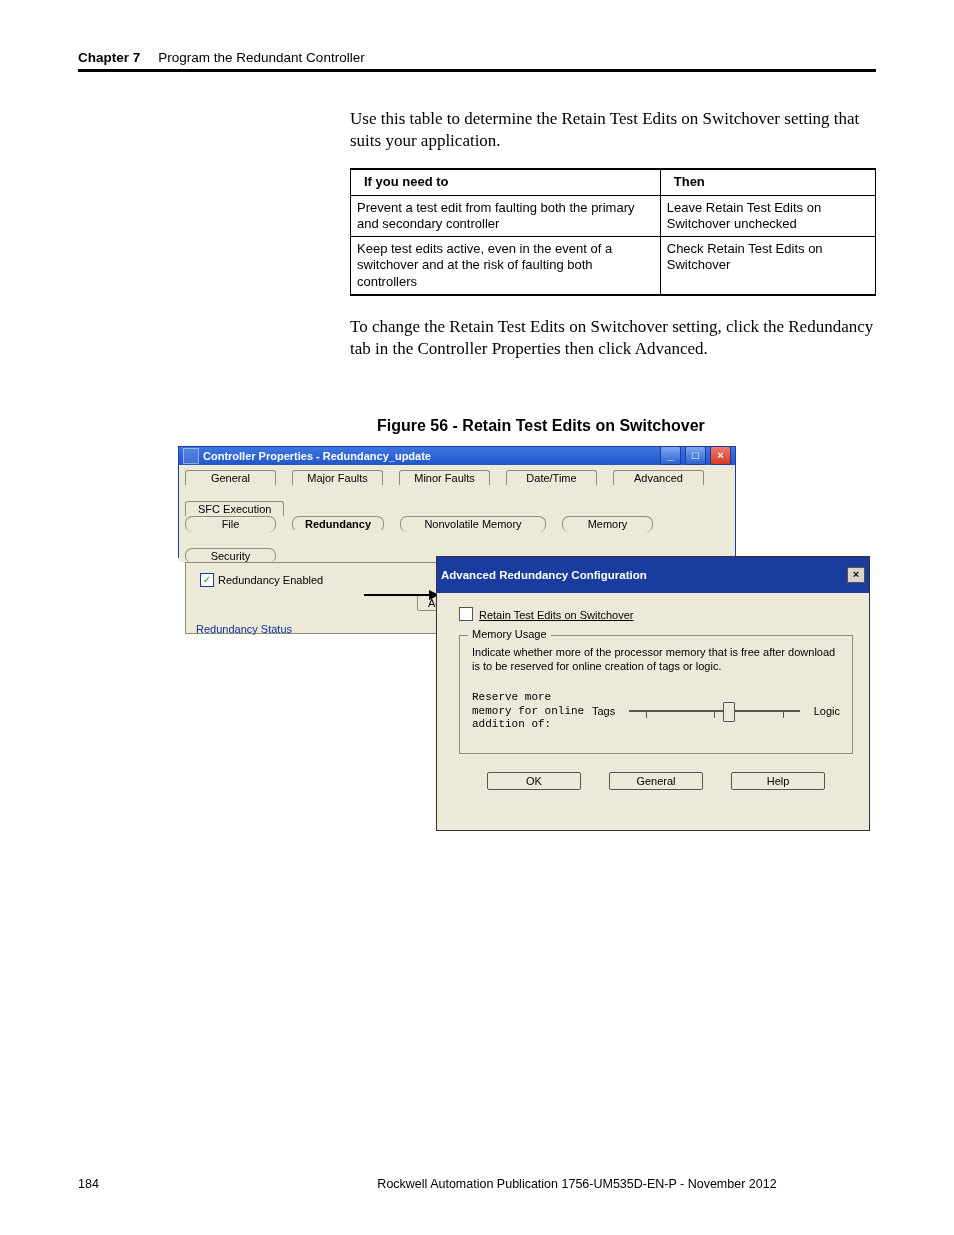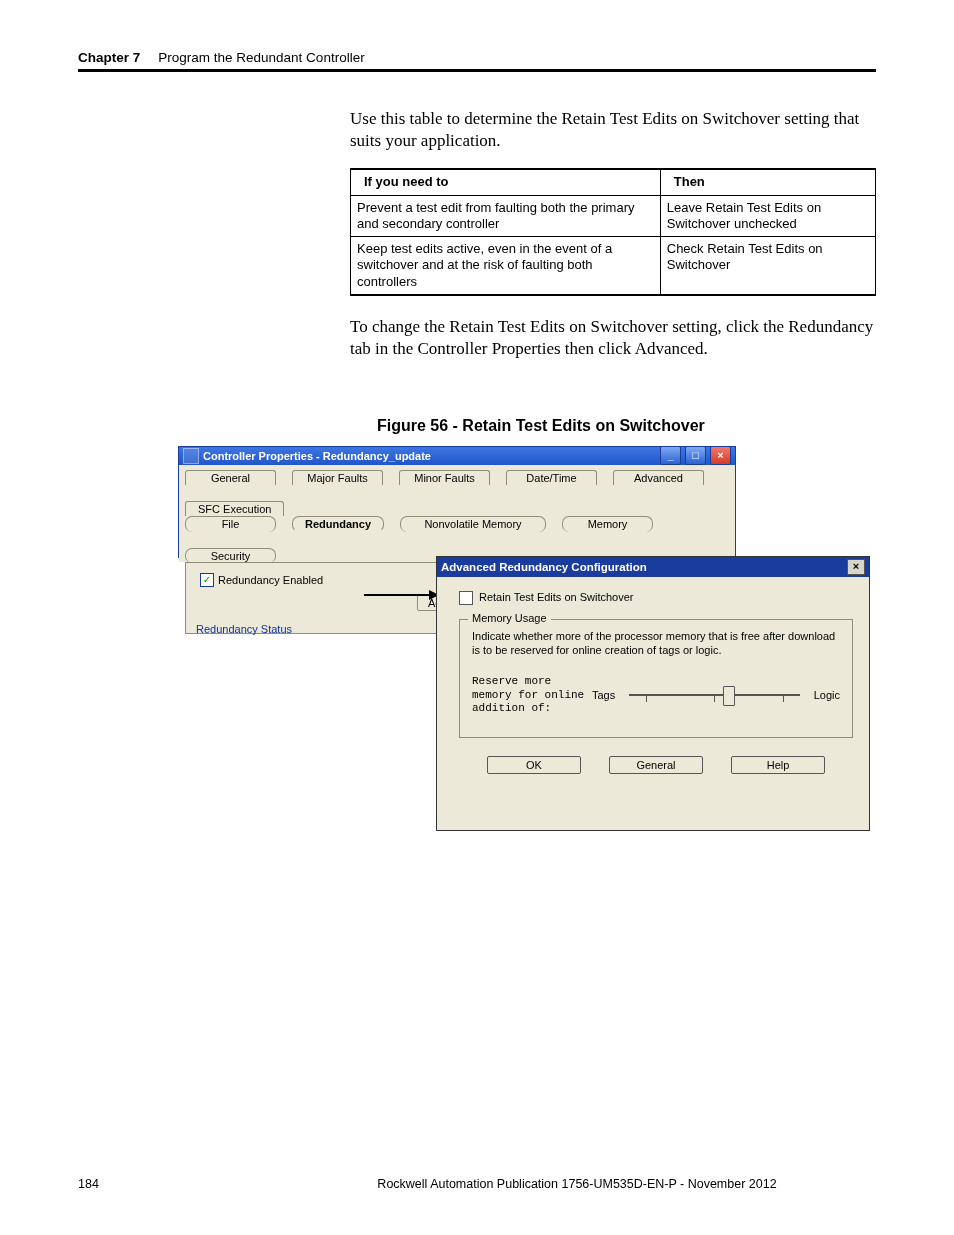--- a/index.html
+++ b/index.html
@@ -138,30 +138,30 @@
   
   .win2 {
     position:absolute; left:258px; top:110px;
     width: 432px; height: 273px;
     border:1px solid #333;
     background:#ece9d8;
     font-family: Tahoma, "Segoe UI", sans-serif;
     font-size:11px;
   }
   .win2 .titlebar2 {
-    height:20px; background:#1a3c9e; color:#fff; font-weight:700;
+    height:36px; background:#1a3c9e; color:#fff; font-weight:700;
     display:flex; align-items:center; padding:0 4px; font-size:11.5px;
   }
   .win2 .titlebar2 .spacer{flex:1}
   .win2 .titlebar2 .xbtn{
     width:16px;height:14px;background:#d8d4c8;color:#000;border:1px solid #555;
     display:flex;align-items:center;justify-content:center;font-weight:700;font-size:11px;line-height:1;
   }
   .win2 .content{padding:14px 16px 10px 22px;}
-  .retain { display:flex;align-items:flex-start;gap:6px; margin-bottom:14px;}
+  .retain { display:flex;align-items:flex-end;gap:6px; margin-bottom:14px;text-decoration:underline;}
   .retain .box{width:12px;height:12px;border:1px solid #555;background:#fff;}
   .group{
     border:1px solid #8e8e78; padding:10px 12px 22px 12px; position:relative; margin-bottom:18px;
   }
   .group .legend{
     position:absolute; top:-8px; left:8px; background:#ece9d8; padding:0 4px; font-size:11px;
   }
   .group .desc{font-size:11px; line-height:1.25; margin-bottom:18px;}
   .slider-row{display:flex; align-items:center; font-size:11px;}
   .slider-row .lab{width:120px; line-height:1.2;font-family:Liberation Mono, monospace;}

